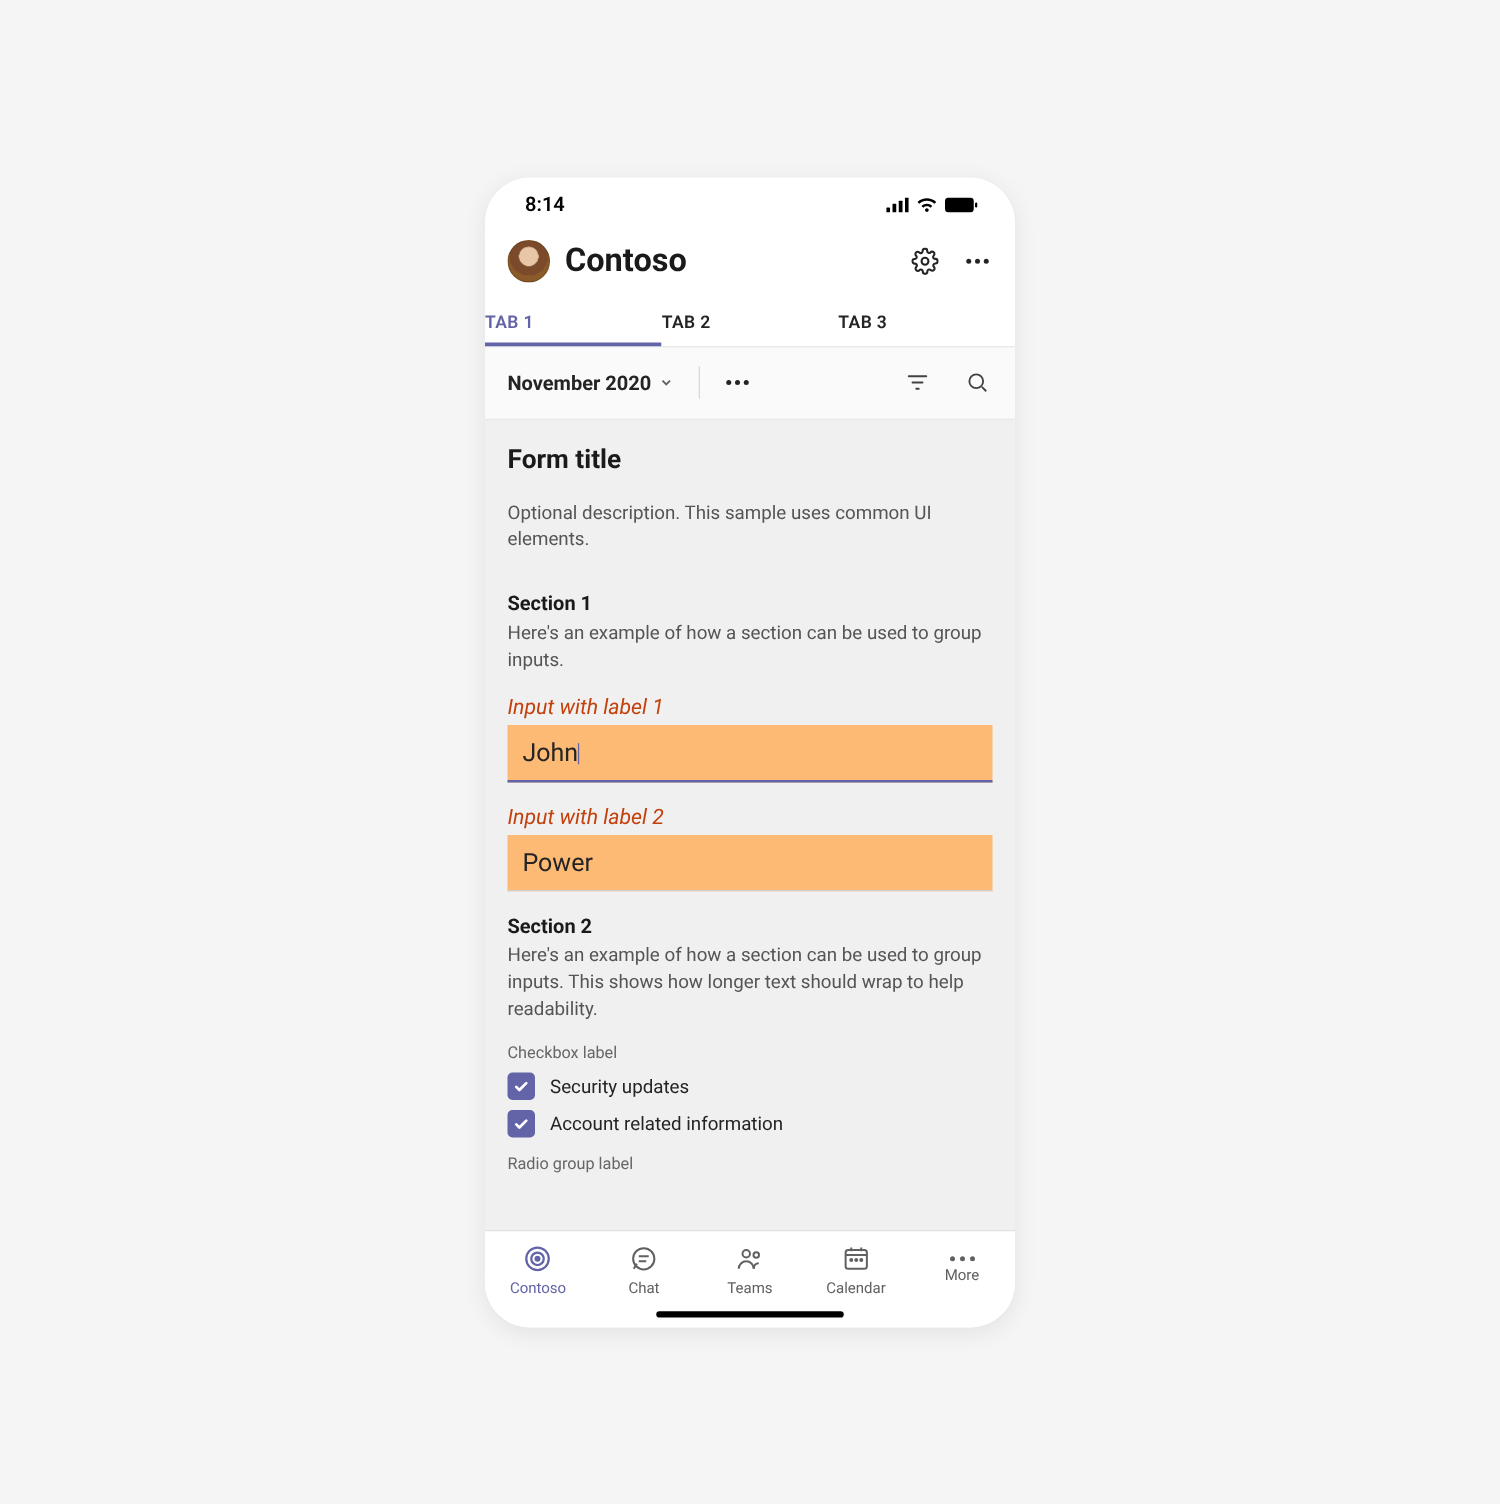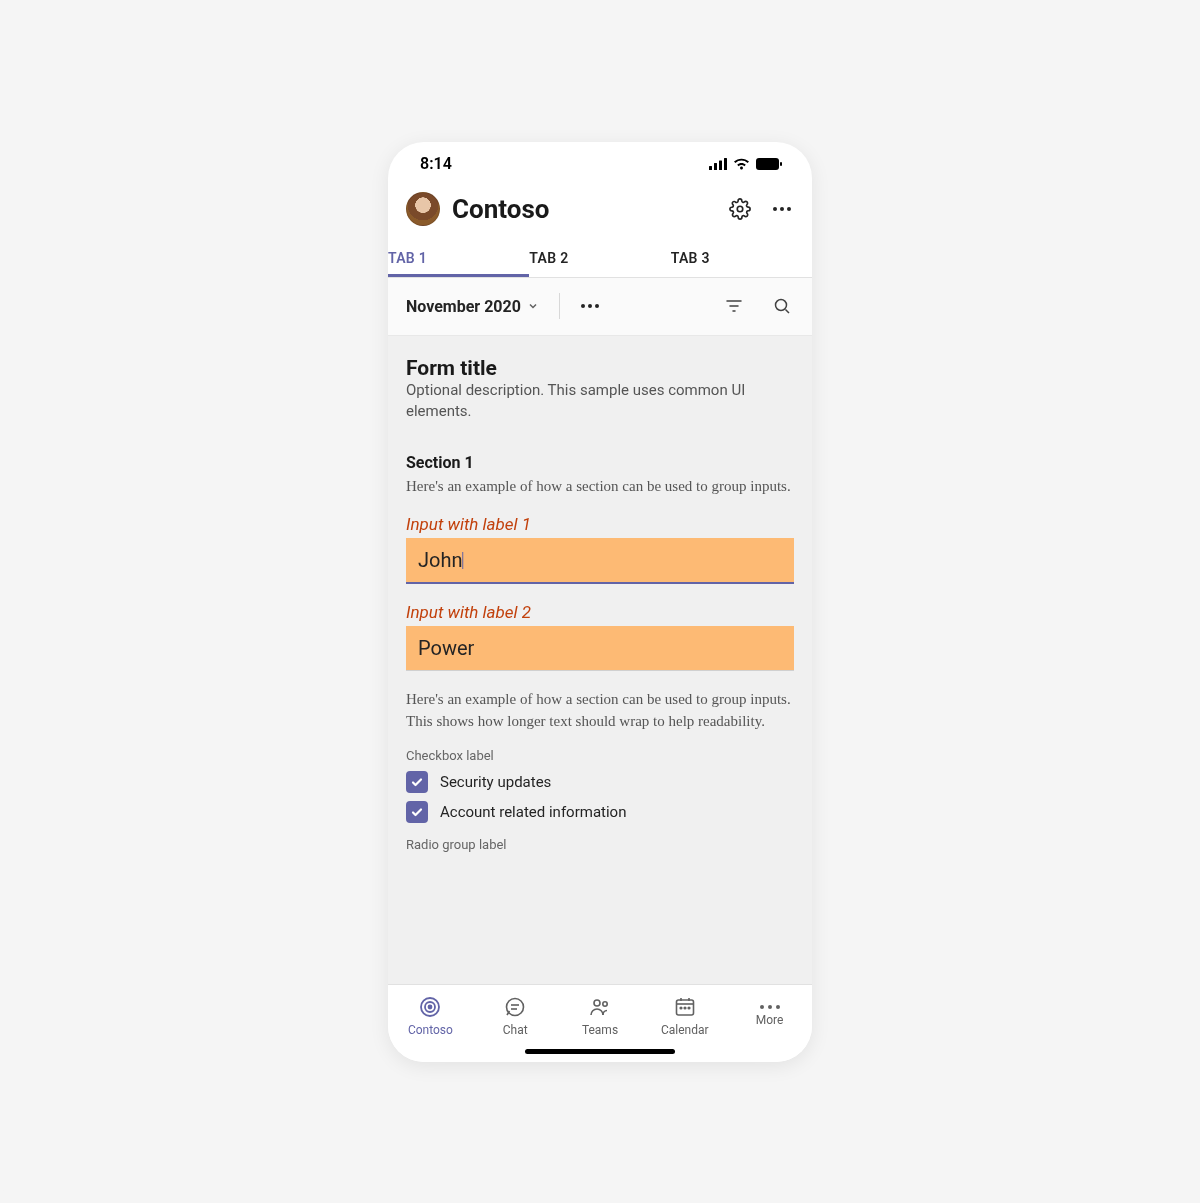--- a/index.html
+++ b/index.html
@@ -80,24 +80,24 @@
   .month-picker { display:flex; align-items:center; gap:6px; font-weight:700; font-size:16px; cursor:pointer; color:#242424;}
   .divider-v { width:1px; height:26px; background:#d8d8d8; margin: 0 8px 0 10px;}
   .sub-toolbar-flex { flex:1; }
   
   .content {
     flex: 1;
     overflow-y: auto;
     background: #f0f0f0;
     padding: 20px 18px 10px 18px;
   }
-  .form-title { font-size: 21px; font-weight: 700; color:#1a1a1a; margin-bottom: 0;}
+  .form-title { font-size: 21px; font-weight: 700; color:#1a1a1a; margin-bottom: 20px;}
   .form-desc { font-size: 15px; color:#555; line-height:1.45; margin-bottom: 30px;}
   .section-title { font-size: 16px; font-weight:700; color:#1a1a1a; margin-bottom:4px;}
-  .section-desc { font-size: 15px; color:#555; line-height:1.45; margin-bottom: 16px; font-family: Liberation Serif, serif;}
+  .section-desc { font-size: 15px; color:#555; line-height:1.45; margin-bottom: 16px;}
   .field { margin-bottom: 18px; }
   .field-label { font-size: 17px; color:#c2410c; margin-bottom:4px; display:block;font-style:italic;}
   .text-input {
     width:100%; background:#fdba74; border:none;
     border-bottom: 1px solid #d0d0d0;
     padding: 10px 12px; font-size:20px; color:#242424;
     outline:none;
   }
   .text-input.focused { border-bottom: 2px solid #6264A7; }
   .checkbox-row { display:flex; align-items:center; gap:12px; margin-bottom:8px; }
@@ -225,20 +225,21 @@
           <label class="field-label">Input with label 1</label>
           <div class="text-input focused cursor-bar"><span>John</span></div>
         </div>
         <div class="field">
           <label class="field-label">Input with label 2</label>
           <div class="text-input">Power</div>
         </div>
       </div>
 
       <div class="section-block">
+        <div class="section-title">Section 2</div>
         <div class="section-desc">Here's an example of how a section can be used to group inputs. This shows how longer text should wrap to help readability.</div>
 
         <label class="group-label">Checkbox label</label>
         <div class="checkbox-row">
           <div class="checkbox">
             <svg width="14" height="14" viewBox="0 0 14 14" fill="none" stroke-width="2.2" stroke-linecap="round" stroke-linejoin="round">
                 <path d="M3 7.5l2.5 2.5L11 4.5"></path>
               </svg>
           </div>
           <span class="checkbox-label">Security updates</span>

